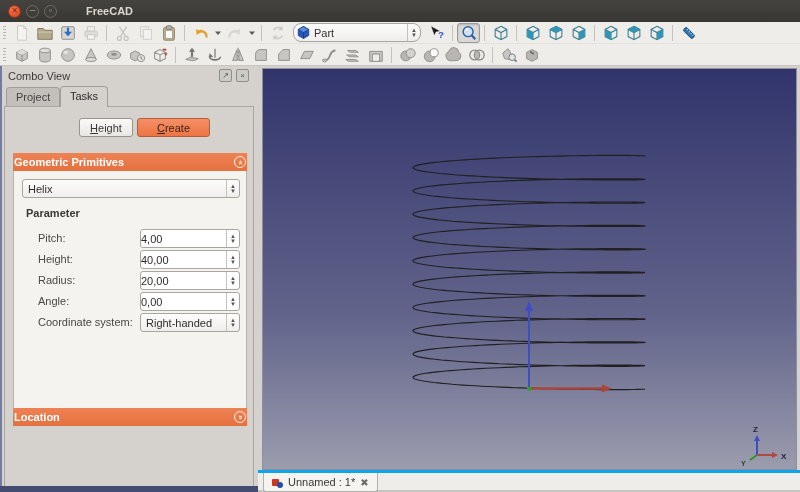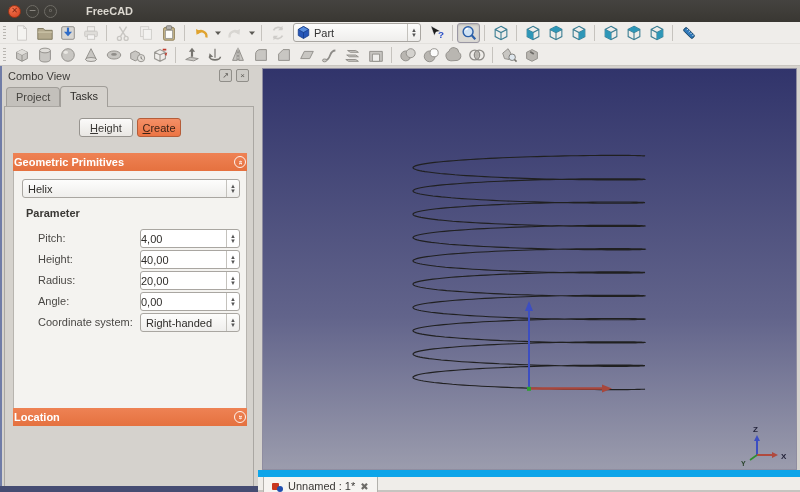--- a/index.html
+++ b/index.html
@@ -27,21 +27,21 @@
   .tbtn { width:23px; height:20px; display:flex; align-items:center; justify-content:center;
     border-radius:3px; flex:0 0 auto; }
   .tbtn.pressed { background:#dbd9d4; border:1px solid #9b98a4; box-shadow:inset 0 1px 2px rgba(0,0,0,.18); }
   .tbtn.disabled { opacity:.38; }
   .tbtn svg { width:18px; height:18px; }
   .smallbtn { width:11px; height:20px; display:flex; align-items:center; justify-content:center; flex:0 0 auto; }
   .smallbtn svg { width:8px; height:8px; }
 
   
   #wbcombo { height:19px; width:128px; margin:0 4px; background:linear-gradient(#fdfdfc,#efeeec);
-    border:1px solid #a9a6a1; border-radius:3px; display:flex; align-items:center; flex:0 0 auto; }
+    border:1px solid #a9a6a1; border-radius:8px; display:flex; align-items:center; flex:0 0 auto; }
   #wbcombo svg { width:15px; height:15px; margin:0 3px 0 2px; }
   #wbcombo .lbl { flex:1; color:#333; }
   .updown { width:13px; display:flex; flex-direction:column; align-items:center; justify-content:center;
     color:#555; font-size:6px; line-height:5px; border-left:1px solid #c4c2bd; height:100%; }
 
   
   #panel { position:absolute; left:0; top:66px; width:258px; height:420px; background:#d5d2cd; }
   #panel-edge { position:absolute; left:0; top:66px; width:2px; height:426px; background:#5e6da0; opacity:.85; }
   #panel-bottom { position:absolute; left:0; top:486px; width:258px; height:6px; background:#454c72; }
   #cv-title { position:absolute; left:8px; top:4px; color:#3c3a37; }
@@ -51,21 +51,21 @@
   .tab { position:absolute; top:21px; height:19px; padding:0 9px; line-height:18px;
     border:1px solid #a19e99; border-bottom:none; border-radius:4px 4px 0 0; background:#c3c0bb; color:#45433f; }
   #tab-project { left:6px; }
   #tab-tasks { left:60px; background:#d5d2cd; height:21px; top:20px; z-index:2; color:#2e2c29; }
   #tabframe { position:absolute; left:4px; top:40px; width:250px; height:446px;
     border:1px solid #aaa7a2; background:#d5d2cd; }
 
   .taskbtn { position:absolute; height:19px; border-radius:3px; border:1px solid #97948f;
     display:flex; align-items:center; justify-content:center; color:#3a3835; }
   #btn-close { left:74px; top:11px; width:54px; background:linear-gradient(#fbfaf9,#e9e7e3); }
-  #btn-create { left:132px; top:11px; width:44px; background:linear-gradient(#f49067,#ec7443);
+  #btn-create { left:132px; top:11px; width:73px; background:linear-gradient(#f49067,#ec7443);
     border-color:#b55d39; color:#3c2317;text-align:center; }
   .taskbtn span { display:inline-block; }
   .taskbtn span::first-letter { text-decoration:underline; }
 
   .sect-header { position:absolute; left:8px; width:234px; height:18px; background:linear-gradient(#ee8254,#e5713f);
     color:#fff; font-weight:bold; display:flex; align-items:center; padding:0 1px; }
   #gp-header { top:46px; }
   #loc-header { top:301px; }
   .sect-chev { margin-left:auto; width:12px; height:12px; border:1.4px solid rgba(255,255,255,.9); border-radius:50%;
     display:flex; align-items:center; justify-content:center; color:#fff; font-size:8px; font-weight:bold; }
@@ -90,21 +90,21 @@
 
   
   #vpwrap { position:absolute; left:258px; top:66px; width:542px; height:404px; background:#d5d2cd;
     padding:2px 3px 0 4px; }
   #viewport { width:535px; height:402px; background:linear-gradient(#31346b,#62648b 62%,#9b9cad);
     border:1px solid #8f8da0; position:relative; }
   #vpsvg { position:absolute; left:0; top:0; }
 
   
   #tabstrip { position:absolute; left:258px; top:470px; width:542px; height:22px;
-    background:#efede9; border-top:7px solid #0ea5e9; border-bottom:2px solid #c6c4c0; }
+    background:#efede9; border-top:3px solid #0ea5e9; border-bottom:2px solid #c6c4c0; }
   #doctab { position:absolute; left:5px; top:0; height:19px; padding:0 8px; background:#f6f4f1;
     border:1px solid #b3b1ac; border-top:none; border-radius:0 0 3px 3px;
     display:flex; align-items:center; gap:5px; color:#3a3835; }
   #doctab .fcicon { width:11px; height:11px; position:relative; }
   #doctab .fcicon .r { position:absolute; left:0; top:2px; width:7px; height:7px; background:#c8371f; border-radius:1px; }
   #doctab .fcicon .b { position:absolute; right:0; bottom:0; width:6px; height:6px; background:#1f4fae; border-radius:50%; }
   #doctab .x { color:#6e6c68; font-weight:bold; font-size:10px; }
 </style>
 </head>
 <body>

